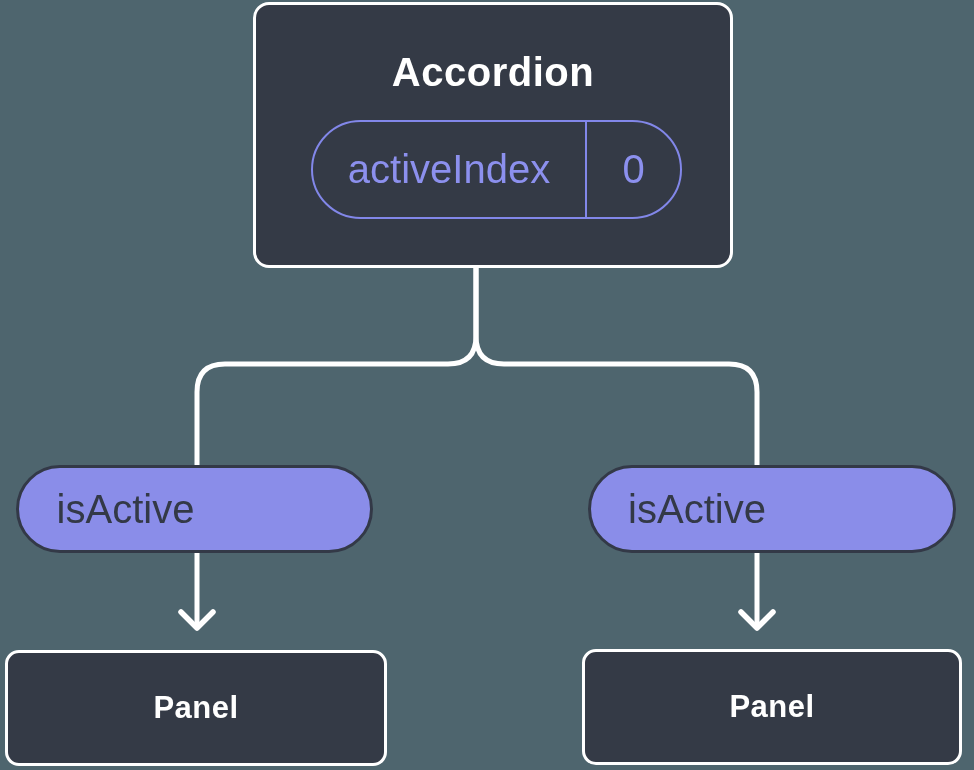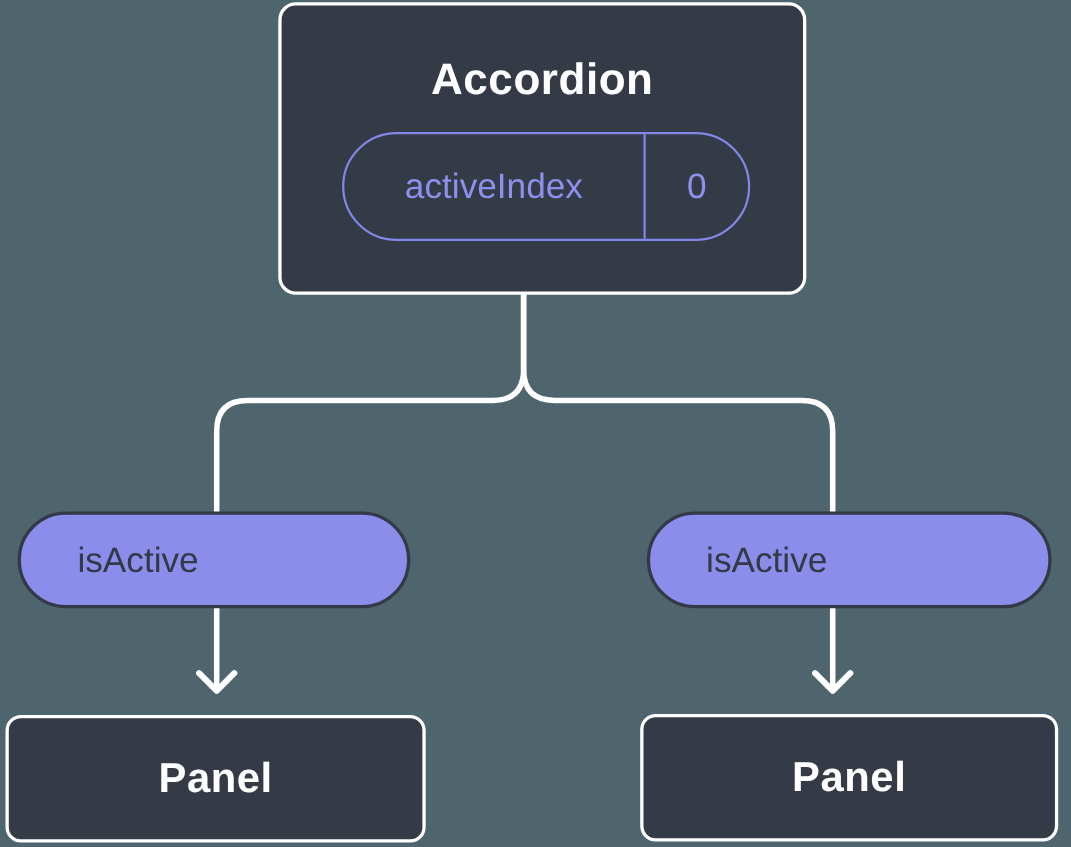--- a/index.html
+++ b/index.html
@@ -49,40 +49,40 @@
     font-size: 40px;
     font-weight: 600;
     letter-spacing: 0.5px;
   }
   .node.leaf {
     border-radius: 14px;
     display: flex;
     align-items: center;
     justify-content: center;
     color: var(--title-text, #FFFFFF);
-    font-size: 38px;
+    font-size: 31px;
     font-weight: 600;
     letter-spacing: 0.5px;
   }
   .node.leaf.left  { left: 5px;   top: 650px; width: 382px; height: 116px; }
   .node.leaf.right { left: 582px; top: 649px; width: 380px; height: 116px; }
 
   
   .pill {
     box-sizing: border-box;
     display: flex;
     align-items: stretch;
     border-radius: 999px;
     z-index: 3;
   }
   .pill .seg {
     display: flex;
     align-items: center;
     justify-content: center;
-    font-size: 32px;
+    font-size: 40px;
     white-space: nowrap;
   }
   .pill .seg.value { flex: 1; }
 
   
   .pill.outline {
     position: absolute;
     left: 55px; top: 115px;
     width: 371px; height: 99px;
     border: 2.5px solid var(--outline-purple, #8287E9);

